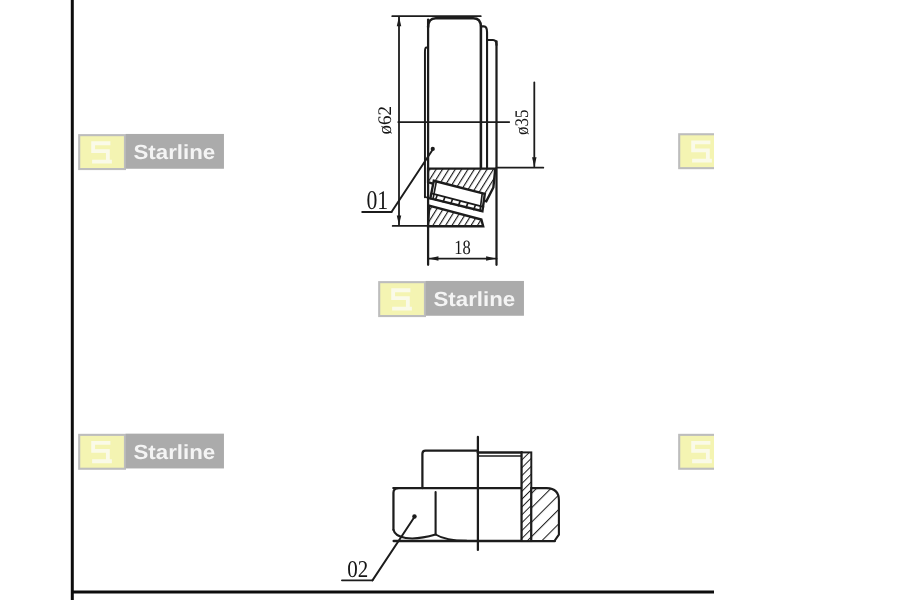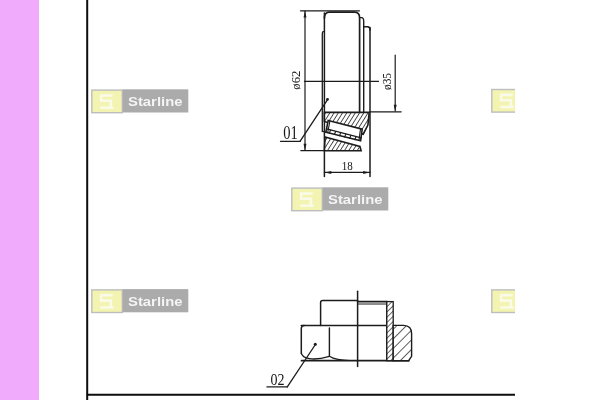--- a/index.html
+++ b/index.html
@@ -1,16 +1,16 @@
 <!DOCTYPE html>
 <html><head>
 <meta charset="utf-8">
 <style>
   html,body{margin:0;padding:0;background:#fff;}
-  #page{width:476px;height:400px;position:relative;overflow:hidden;background:#f0abfc;padding-left:39px;}
+  #page{width:476px;height:400px;position:relative;overflow:hidden;background:#b91c1c;}
   svg{display:block;filter:blur(0.28px);}
   text{font-family:"Liberation Serif",serif;fill:#161616;}
   .logotext{font-family:"Liberation Sans",sans-serif;font-weight:bold;fill:#f4f4f4;}
 </style>
 </head>
 <body>
 <div id="page">
 <svg width="600" height="400" viewBox="0 0 600 400">
 <defs>
   <pattern id="h1" width="3.6" height="3.6" patternUnits="userSpaceOnUse" patternTransform="rotate(-58)">

